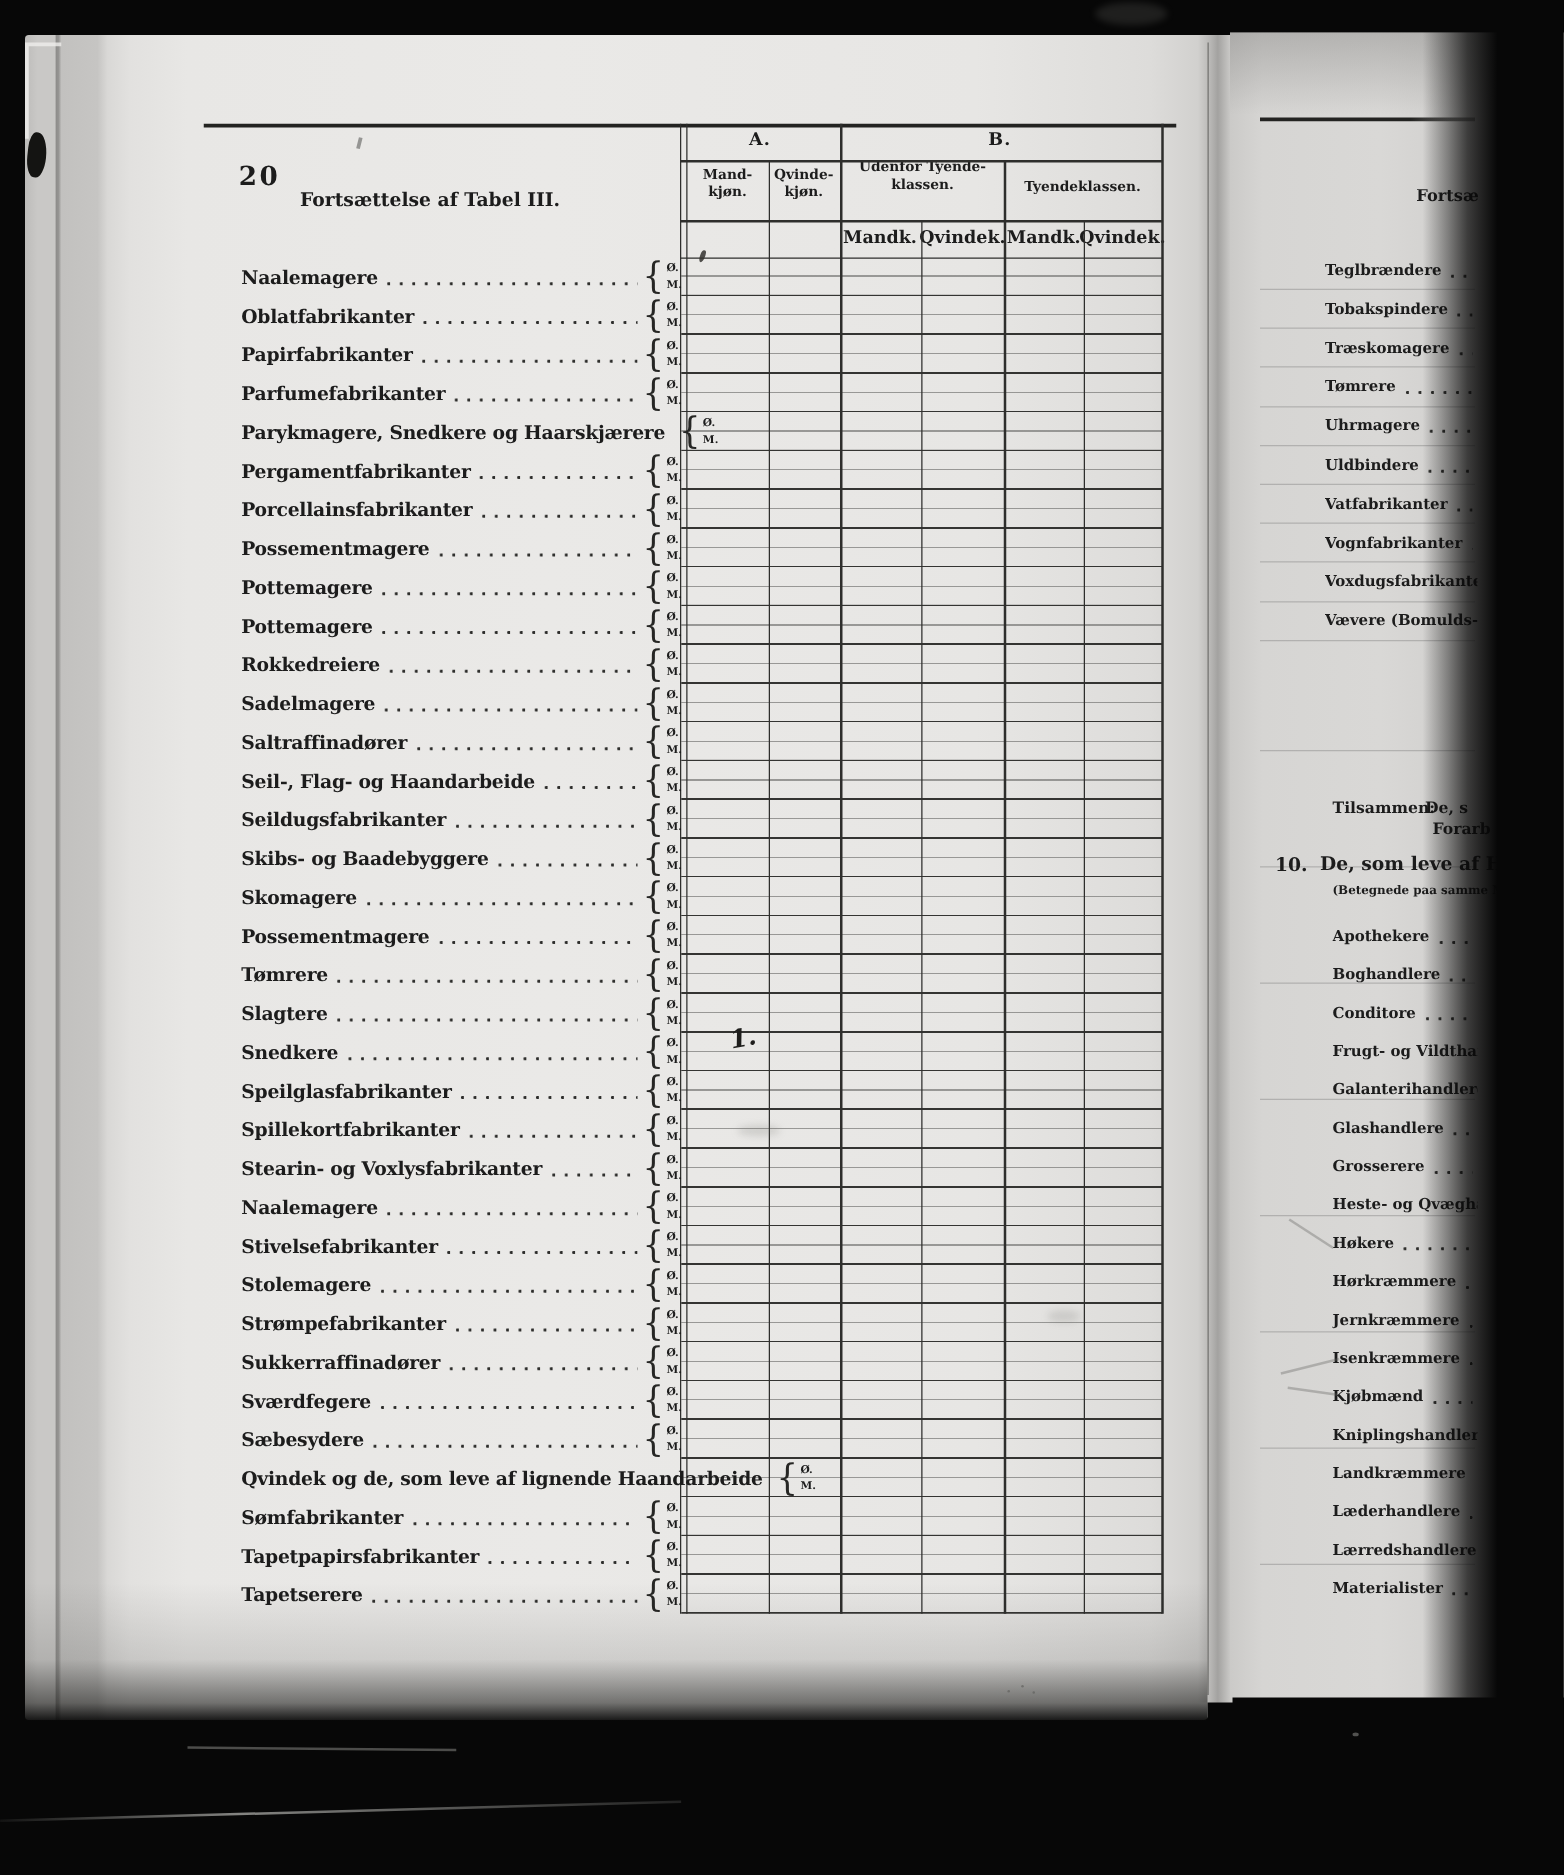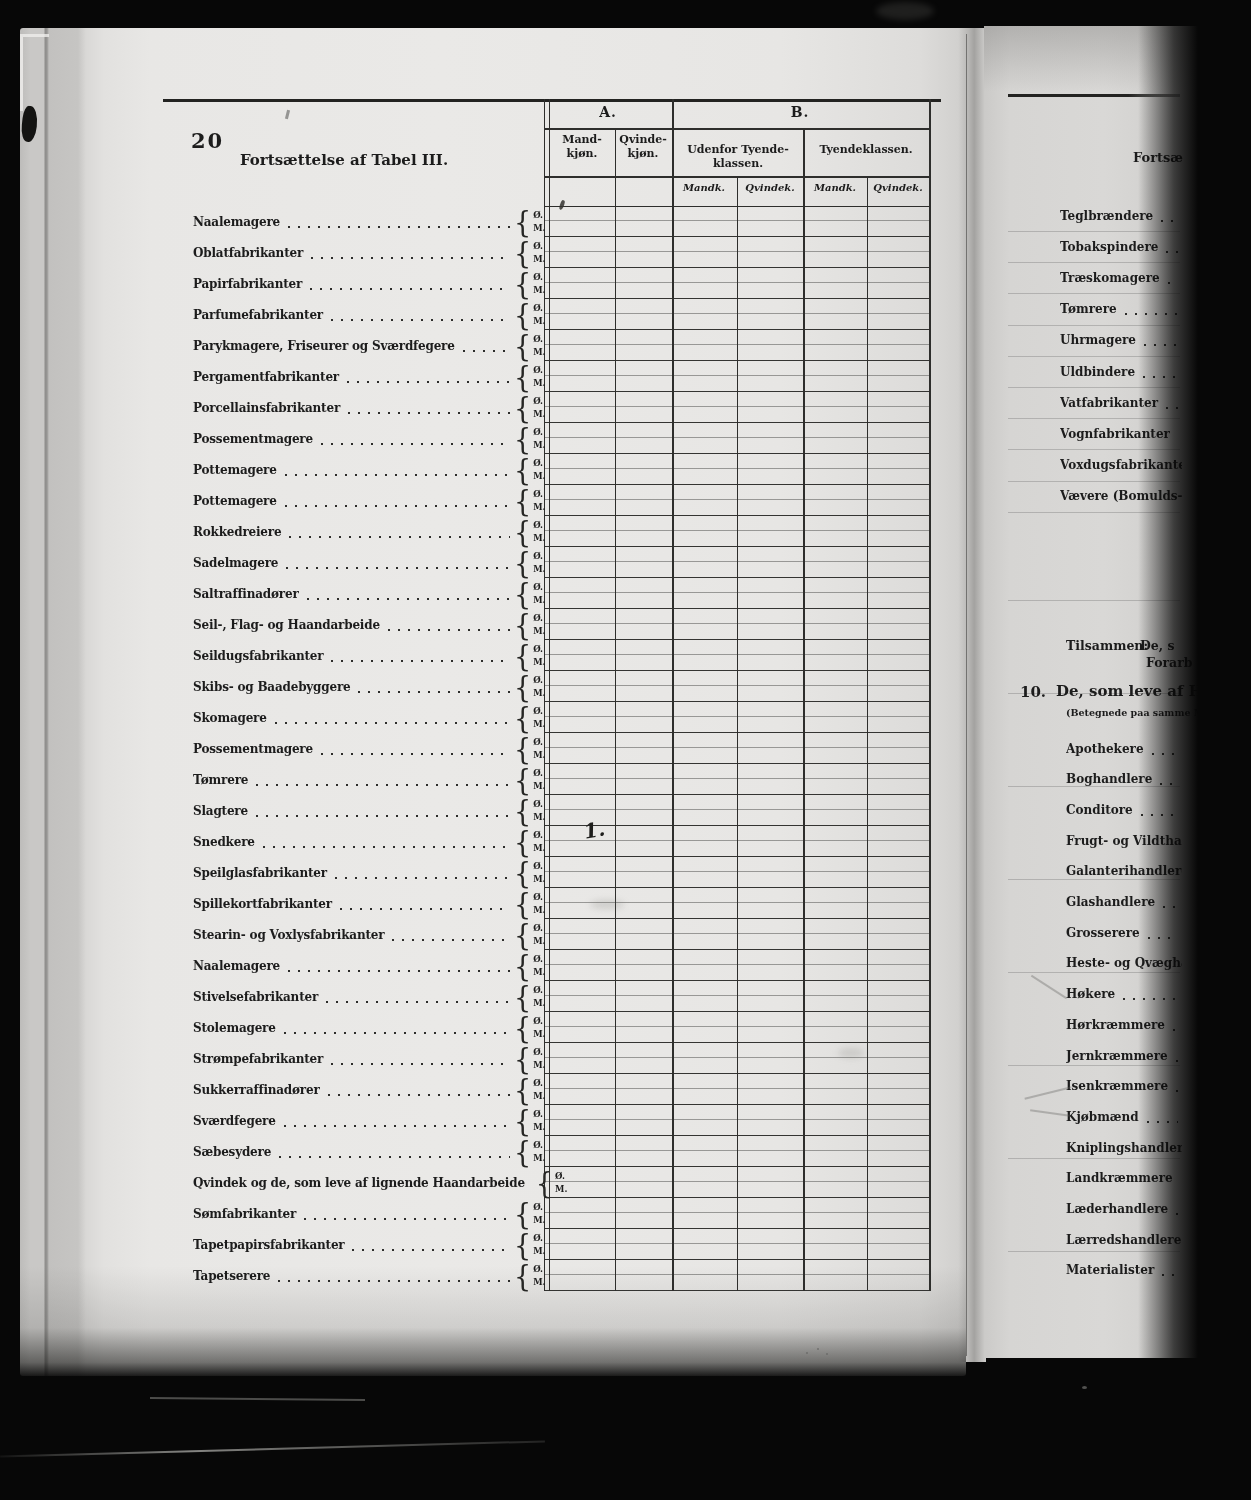--- a/index.html
+++ b/index.html
@@ -37,26 +37,26 @@
     background:repeating-linear-gradient(to bottom,
       rgba(0,0,0,0) 0px,rgba(0,0,0,0) 14.4px,
       rgba(125,125,123,.75) 14.4px,rgba(125,125,123,.75) 15.4px,
       rgba(0,0,0,0) 15.4px,rgba(0,0,0,0) 29.6px,
       #38383631 29.6px,#343432 29.7px,#343432 31px);}
 
   
   .hdr{position:absolute;transform:translateX(-50%);font-weight:bold;text-align:center;white-space:pre-line;}
   .hdr-group{font-size:14px;letter-spacing:1px;}
   .hdr-col{font-size:11px;line-height:1.3;}
-  .hdr-sub{font-size:10px;font-style:italic;}
+  .hdr-sub{font-size:14px;}
 
   
   .lrow{position:absolute;left:193px;width:353px;height:31px;top:calc(206px + var(--i)*31px);
         display:flex;align-items:center;}
-  .llabel{font-size:12px;font-weight:bold;letter-spacing:-.2px;white-space:nowrap;}
+  .llabel{font-size:15px;font-weight:bold;letter-spacing:-.2px;white-space:nowrap;}
   .leader{flex:1;min-width:0;height:4px;align-self:center;margin:10px 4px 0 7px;
     background-image:radial-gradient(circle at 2px 2px,#2d2d2b 1.05px,rgba(0,0,0,0) 1.4px);
     background-size:10px 4px;background-repeat:repeat-x;}
   .brk{flex:none;width:32px;display:flex;align-items:center;}
   .brace{font-size:27px;font-weight:400;color:#262624;transform:scaleY(1.08);line-height:1;}
   .om{display:flex;flex-direction:column;font-size:8.5px;font-weight:bold;line-height:13px;margin-left:2px;}
 
   
   .rrow{position:absolute;left:1060px;width:122px;height:31px;display:flex;align-items:center;overflow:hidden;z-index:6;}
   .rrow1{top:calc(200px + var(--i)*31.2px);}
@@ -95,21 +95,21 @@
   <div class="abs" id="mark-4"></div>
   <div class="abs" style="left:191px;top:128px;font-size:21px;font-weight:bold;letter-spacing:2px;">20</div>
   <div class="abs" style="left:240px;top:151px;font-size:15px;font-weight:bold;">Fortsættelse af Tabel III.</div>
 
   <div class="hdr hdr-group" style="left:608px;top:104px;">A.</div>
   <div class="hdr hdr-group" style="left:800px;top:104px;">B.</div>
   <div class="hdr hdr-col" style="left:582px;top:133px;">Mand-
 kjøn.</div>
   <div class="hdr hdr-col" style="left:643px;top:133px;">Qvinde-
 kjøn.</div>
-  <div class="hdr hdr-col" style="left:738px;top:143px;">Udenfor Tyende-
+  <div class="hdr hdr-col" style="left:738px;top:127px;">Udenfor Tyende-
 klassen.</div>
   <div class="hdr hdr-col" style="left:866px;top:143px;">Tyendeklassen.</div>
   <div class="hdr hdr-sub" style="left:704px;top:182px;">Mandk.</div>
   <div class="hdr hdr-sub" style="left:770px;top:182px;">Qvindek.</div>
   <div class="hdr hdr-sub" style="left:835px;top:182px;">Mandk.</div>
   <div class="hdr hdr-sub" style="left:898px;top:182px;">Qvindek.</div>
 
   <div class="abs" id="rows-grid"></div>
   <div id="grid-lines">
       <div class="vline" style="left: 544px; top: 99px; width: 1px; height: 1192px;"></div>
@@ -169,21 +169,21 @@
         <span class="brk">
           <span class="brace">{</span>
           <span class="om">
             <span>Ø.</span>
             <span>M.</span>
           </span>
         </span>
       </div>
 
       <div class="lrow" style="--i: 4;">
-        <span class="llabel">Parykmagere, Friseurer og Sværdfegere</span>
+        <span class="llabel">Parykmagere, Snedkere og Haarskjærere</span>
         <span class="leader"></span>
         <span class="brk">
           <span class="brace">{</span>
           <span class="om">
             <span>Ø.</span>
             <span>M.</span>
           </span>
         </span>
       </div>
 

